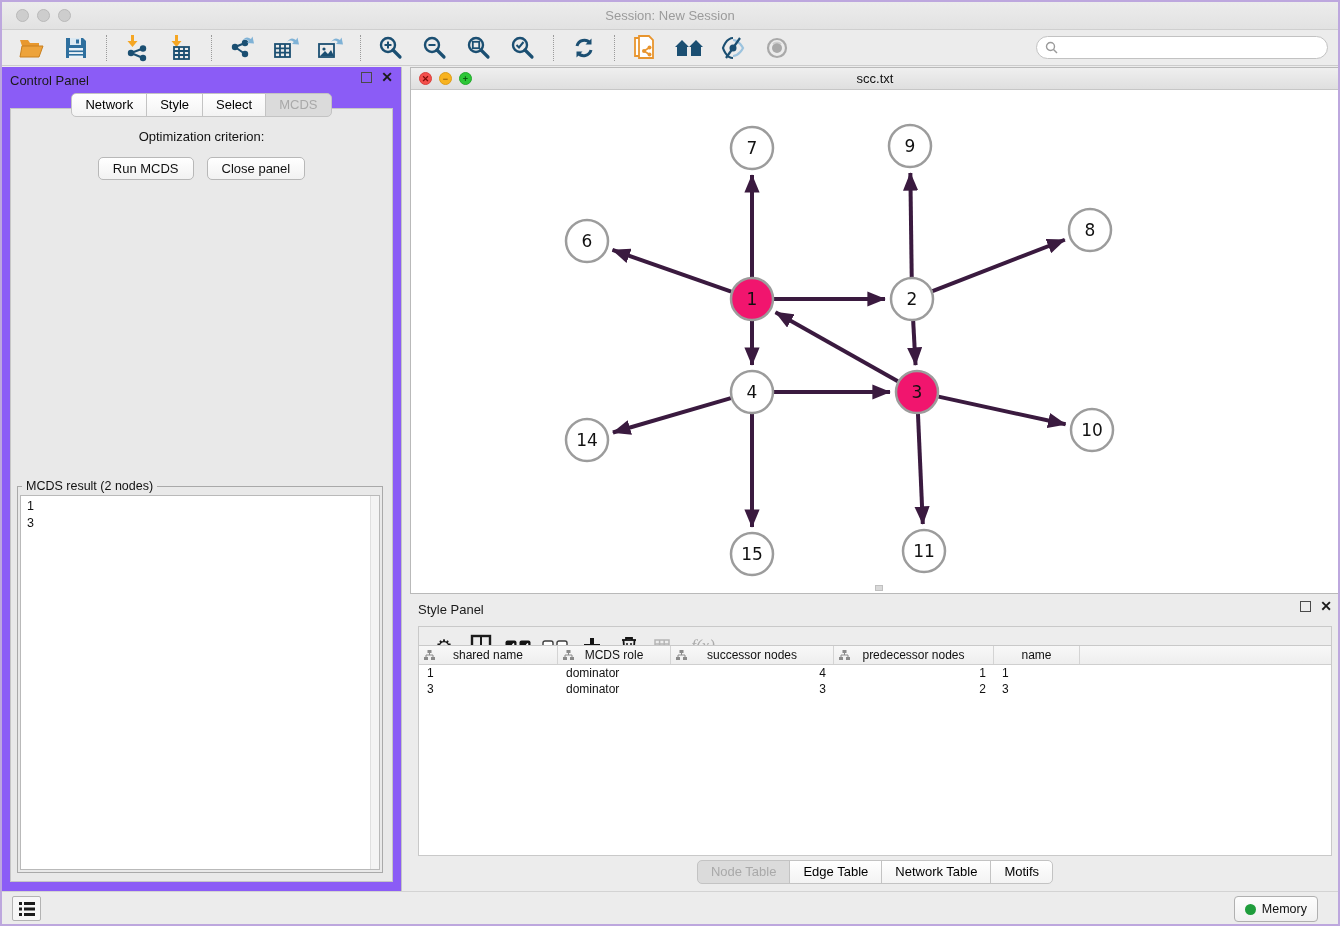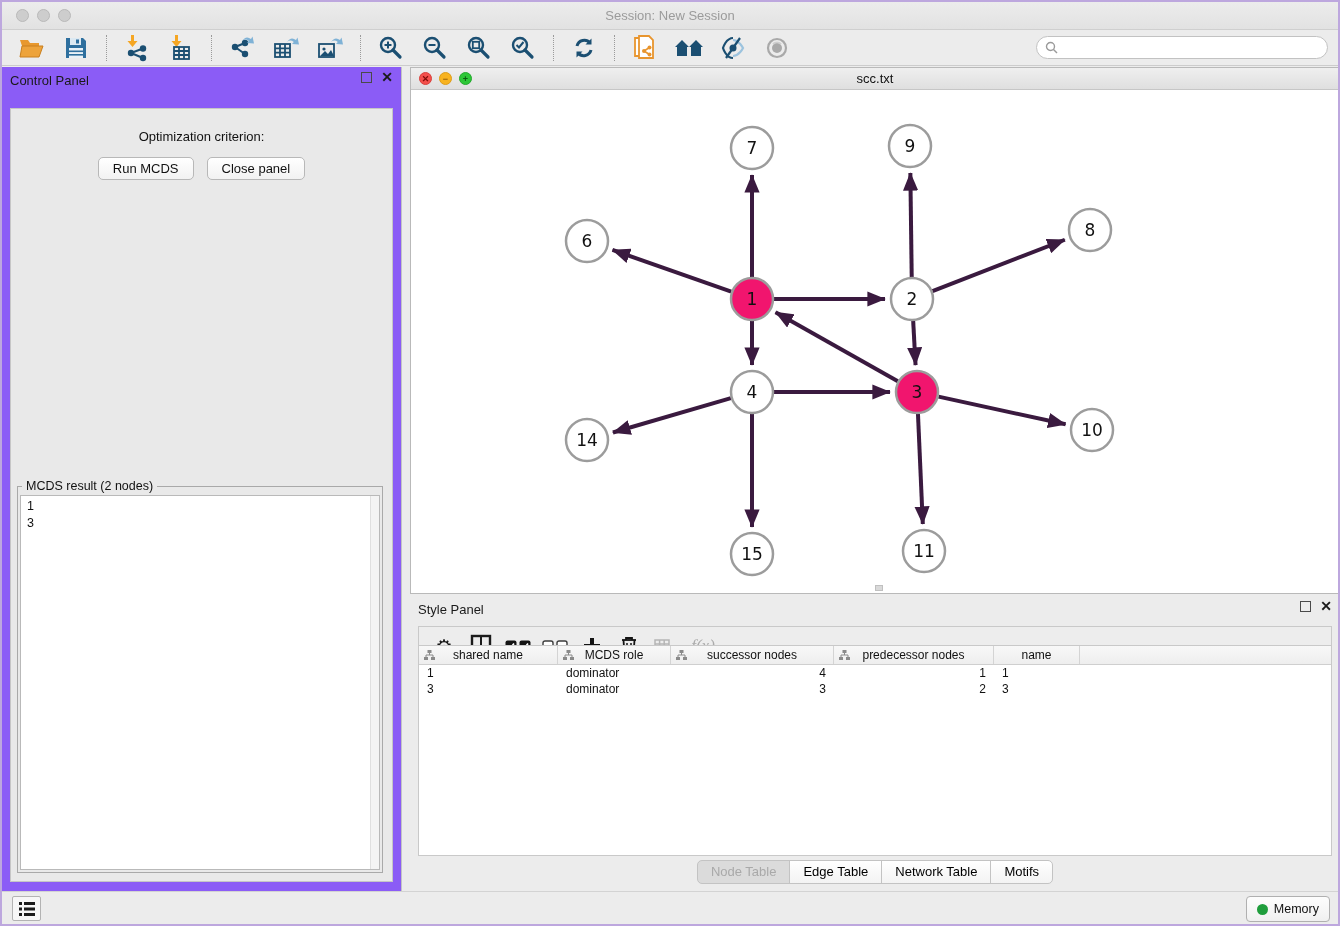--- a/index.html
+++ b/index.html
@@ -66,21 +66,21 @@
   .thead { display:flex; height:19px; background:linear-gradient(#f8f8f8,#eeeeee); border-bottom:1px solid #cfcfcf; }
   .th { position:relative; border-right:1px solid #d4d4d4; font-size:12px; color:#111; display:flex; align-items:center; justify-content:center; }
   .th .colicon { position:absolute; left:5px; top:4px; }
   .trow { display:flex; height:16px; font-size:12px; color:#111; }
   .td { padding:0 8px; overflow:hidden; white-space:nowrap; line-height:16px; }
   .tp-tabs { position:absolute; bottom:8px; width:100%; display:flex; justify-content:center; }
 
   
   .statusbar { position:absolute; left:0; right:0; bottom:0; height:33px; background:#ececec; border-top:1px solid #d3d3d3; }
   .sb-left { position:absolute; left:10px; top:4px; width:29px; height:25px; background:#f7f7f7; border:1px solid #b3b3b3; border-radius:2px; display:flex; align-items:center; justify-content:center; }
-  .sb-right { position:absolute; right:8px; top:4px; height:25px; background:linear-gradient(#fdfdfd,#f0f0f0); border:1px solid #b0b0b0; border-radius:4px; display:flex; align-items:center; gap:6px; padding:12px 10px; font-size:12.5px; color:#111; }
+  .sb-right { position:absolute; right:20px; top:4px; height:25px; background:linear-gradient(#fdfdfd,#f0f0f0); border:1px solid #b0b0b0; border-radius:4px; display:flex; align-items:center; gap:6px; padding:12px 10px; font-size:12.5px; color:#111; }
   .mem-dot { width:11px; height:11px; border-radius:50%; background:#1f9d3c; }
 </style>
 </head>
 <body>
 
 <div class="window">
 
   <div class="titlebar">
     <div class="traffic">
       <div class="dot"></div>
@@ -235,20 +235,26 @@
   <div class="main">
 
     <div class="control-panel">
       <div class="panel-header">
         <span>Control Panel</span>
         <span class="hdr-icons">
           <span class="float-icon"></span>
           <span class="close-x">✕</span>
         </span>
       </div>
+      <div class="tabrow">
+          <div class="tab">Network</div>
+          <div class="tab">Style</div>
+          <div class="tab">Select</div>
+          <div class="tab selected">MCDS</div>
+        </div>
       <div class="cp-body">
         <div class="opt-label">Optimization criterion:</div>
         <div class="btnrow">
           <div class="btn">Run MCDS</div>
           <div class="btn">Close panel</div>
         </div>
         <div class="groupbox">
           <span class="legend">MCDS result (2 nodes)</span>
           <div class="result-area" id="result-lines">
               <div>1</div>

